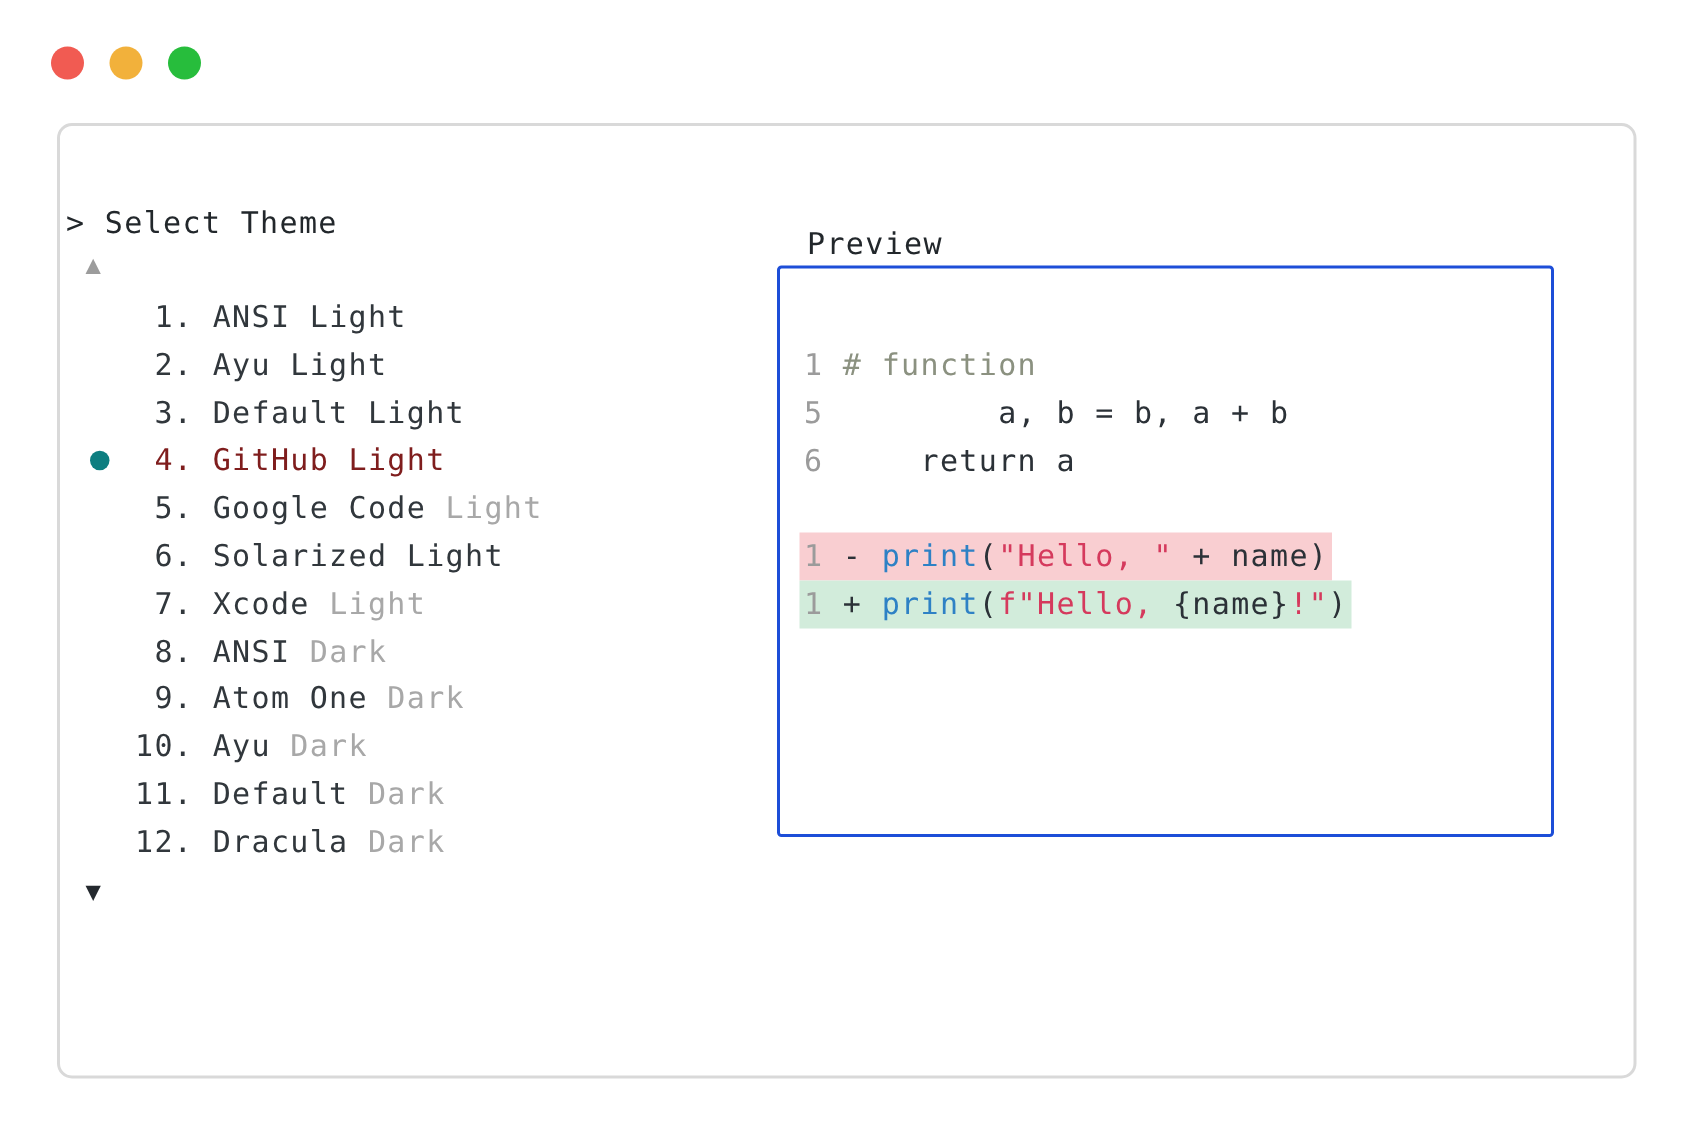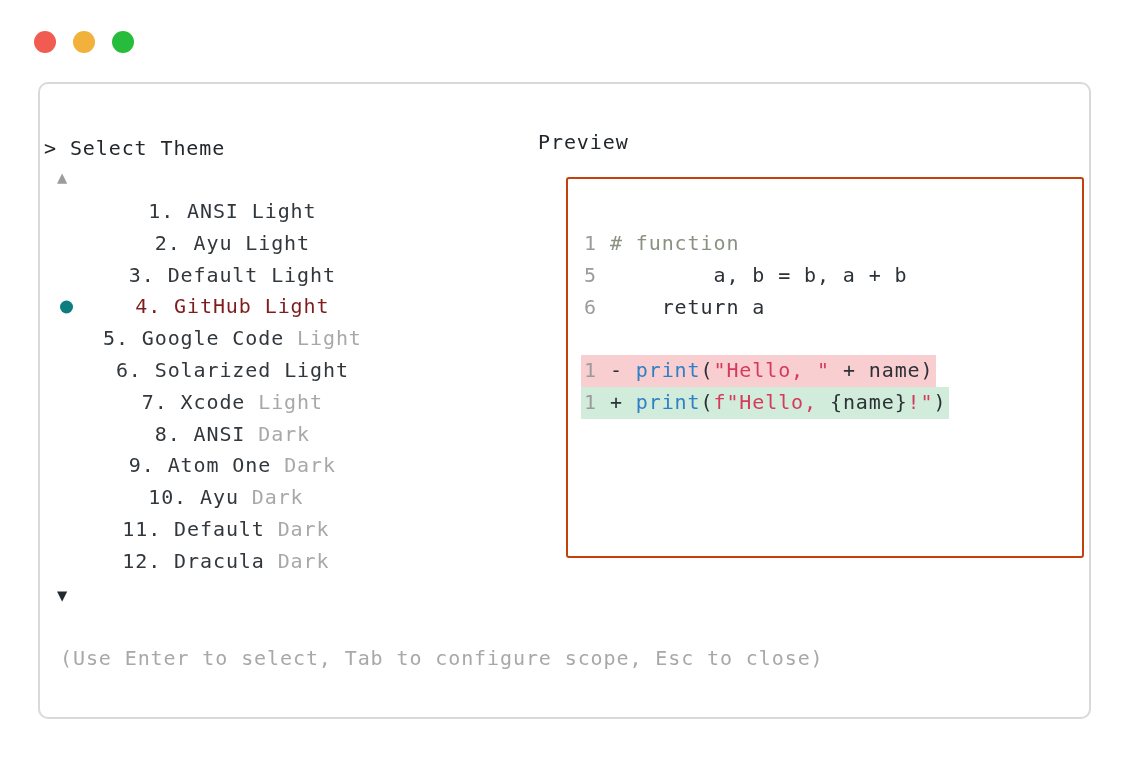--- a/index.html
+++ b/index.html
@@ -9,34 +9,34 @@
   }
   .traffic{position:absolute;left:34px;top:31px;display:flex;gap:17px;}
   .light{width:22px;height:22px;border-radius:50%;}
   .window{
     position:absolute;left:38px;top:82px;width:1053px;height:637px;
     border:2px solid #d9d9d9;border-radius:10px;background:#ffffff;box-sizing:border-box;
   }
   .win-inner{position:absolute;left:0;top:0;right:0;bottom:0;}
   .prompt{position:absolute;left:4px;top:50px;font-size:20px;letter-spacing:.9px;
     line-height:28px;color:#22272b;white-space:pre;}
-  .preview-title{position:absolute;left:498px;top:44px;font-size:20px;letter-spacing:.9px;
+  .preview-title{position:absolute;left:498px;top:64px;font-size:20px;letter-spacing:.9px;
     line-height:28px;color:#22272b;white-space:pre;}
   .arrow{position:absolute;left:17px;font-size:17px;line-height:20px;}
   .arrow-up{top:83px;color:#9c9c9c;}
   .arrow-down{top:501px;color:#24292e;}
   .theme-list{position:absolute;left:50px;top:112px;font-size:20px;letter-spacing:.9px;
     line-height:31.8px;color:#31373c;white-space:pre;}
-  .theme-option{position:relative;text-align:center;}
+  .theme-option{position:relative;}
   .dim{color:#a8a8a8;}
   .theme-option.selected, .theme-option.selected .dim{color:#7f1d1d;}
   .sel-dot{position:absolute;left:-30px;top:50%;transform:translateY(-50%);
     width:13px;height:13px;border-radius:50%;background:#0d7e80;}
-  .preview-box{position:absolute;left:526px;top:93px;width:518px;height:381px;
-    border:2px solid #c2410c;border-radius:3px;box-sizing:border-box;background:#ffffff;
+  .preview-box{position:absolute;left:478px;top:93px;width:518px;height:381px;
+    border:2px solid #1d4ed8;border-radius:3px;box-sizing:border-box;background:#ffffff;
     padding:49px 12px 0 16px;overflow:hidden;}
   .code-line{font-size:20px;letter-spacing:.9px;line-height:31.8px;height:31.8px;
     white-space:pre;color:#2b3137;}
   .hl{display:inline-block;padding:0 3px;margin-left:-3px;}
   .footer{position:absolute;left:20px;top:562px;font-size:20px;letter-spacing:.9px;
     line-height:24px;color:#a8a8a8;white-space:pre;}
 </style>
 </head>
 <body>
 
@@ -59,15 +59,14 @@
 
     <div class="preview-box">
         <div class="code-line"><span style="color: rgb(155, 155, 155);">1</span> <span style="color: rgb(139, 145, 128);"># function</span></div>
         <div class="code-line"><span style="color: rgb(155, 155, 155);">5</span> <span style="color: rgb(43, 49, 55);">        a, b = b, a + b</span></div>
         <div class="code-line"><span style="color: rgb(155, 155, 155);">6</span> <span style="color: rgb(43, 49, 55); text-align: right;">    return a</span></div>
         <div class="code-line"></div>
         <div class="code-line"><span class="hl" style="background: rgb(249, 206, 209);"><span style="color: rgb(155, 155, 155);">1</span> <span style="color: rgb(43, 49, 55);">- </span><span style="color: rgb(46, 129, 197);">print</span><span style="color: rgb(43, 49, 55);">(</span><span style="color: rgb(213, 58, 93);">"Hello, "</span><span style="color: rgb(43, 49, 55);"> + name)</span></span></div>
         <div class="code-line"><span class="hl" style="background: rgb(210, 236, 219);"><span style="color: rgb(155, 155, 155);">1</span> <span style="color: rgb(43, 49, 55);">+ </span><span style="color: rgb(46, 129, 197);">print</span><span style="color: rgb(43, 49, 55);">(</span><span style="color: rgb(213, 58, 93);">f"Hello, </span><span style="color: rgb(43, 49, 55);">{name}</span><span style="color: rgb(213, 58, 93);">!"</span><span style="color: rgb(43, 49, 55);">)</span></span></div>
       </div>
 
-    <div class="footer">(Use Enter to select, Tab to configure scope, Esc to close)</div>
   </div>
 </div>
 
 </body></html>

